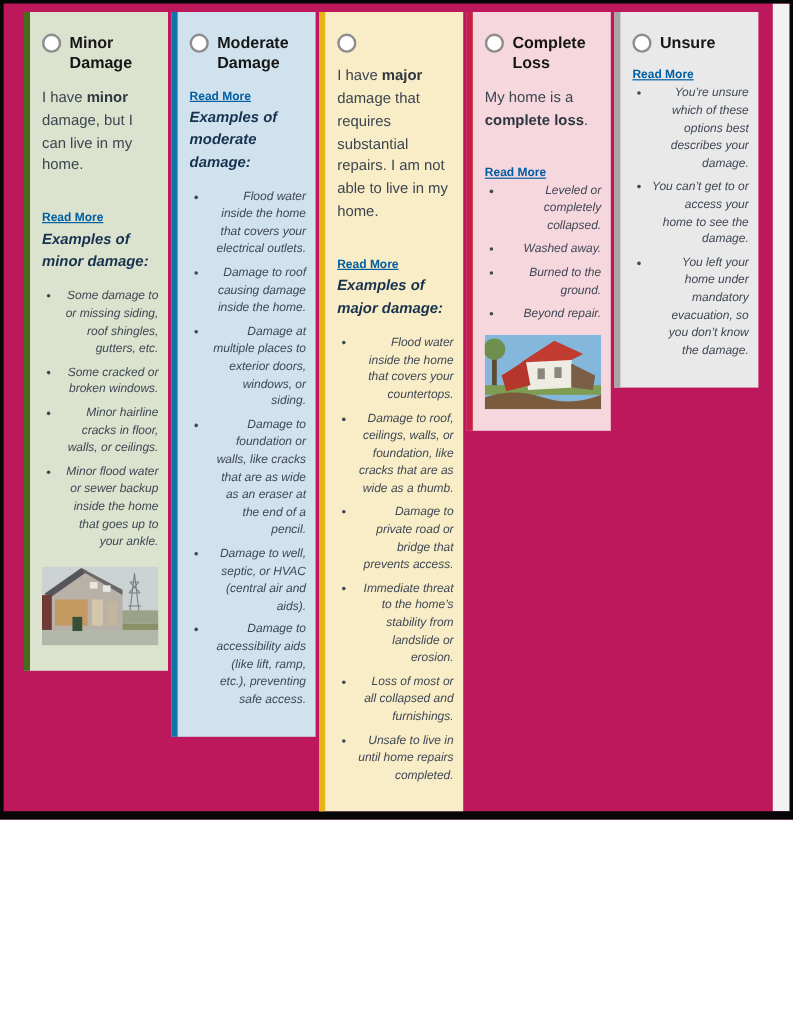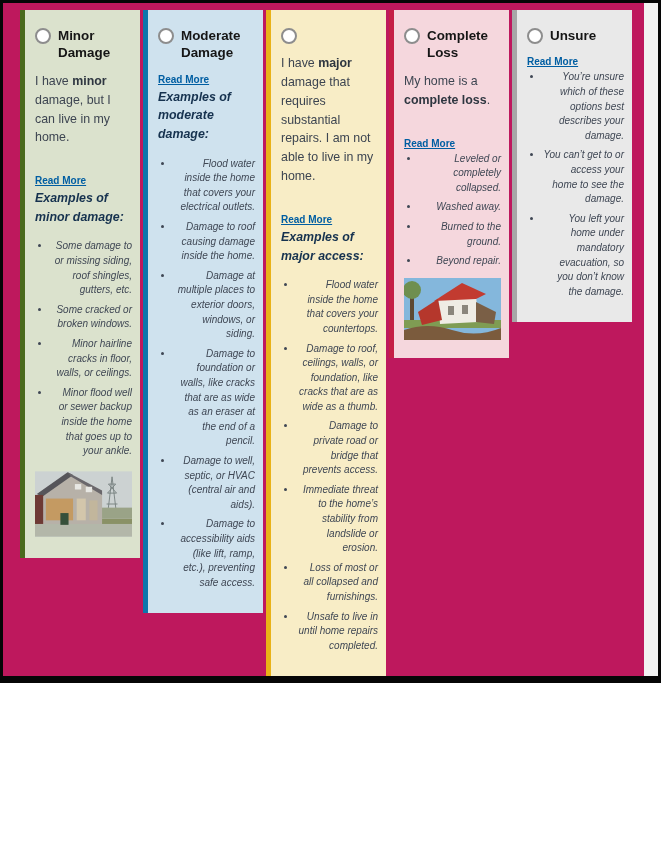--- a/index.html
+++ b/index.html
@@ -75,21 +75,21 @@
         <span class="radio"></span>
         <h3 class="title">Minor Damage</h3>
       </div>
       <p class="intro"><span>I have </span><b>minor</b><span> damage, but I can live in my home.</span></p>
       <a class="readmore">Read More</a>
       <p class="examples">Examples of minor damage:</p>
       <ul class="bullets">
         <li>Some damage to or missing siding, roof shingles, gutters, etc.</li>
         <li>Some cracked or broken windows.</li>
         <li>Minor hairline cracks in floor, walls, or ceilings.</li>
-        <li>Minor flood well or sewer backup inside the home that goes up to your ankle.</li>
+        <li>Minor flood water or sewer backup inside the home that goes up to your ankle.</li>
       </ul>
       <svg class="photo" viewBox="0 0 107 72" height="72">
         <rect width="107" height="72" fill="#ccd2d2"></rect>
         <rect y="54" width="107" height="18" fill="#b3b7a9"></rect>
         <rect y="52" width="107" height="6" fill="#8a9166"></rect>
         <g stroke="#76807f" stroke-width="1" fill="none">
           <path d="M80 48 L85 6 L90 48 M81 14 L89 14 M80 24 L90 24 M79 36 L91 36 M81 14 L90 24 M89 14 L80 24"></path>
         </g>
         <rect x="72" y="40" width="35" height="12" fill="#9aa387"></rect>
         <polygon points="4,24 36,2 74,22 74,58 4,58" fill="#b7b1a8"></polygon>
@@ -123,21 +123,21 @@
       </ul>
       
     </section>
 
     <section class="card" style="border-left-color: rgb(233, 178, 23); background-color: rgb(248, 237, 198);">
       <div class="card-head">
         <span class="radio"></span>
       </div>
       <p class="intro"><span>I have </span><b>major</b><span> damage that requires substantial repairs. I am not able to live in my home.</span></p>
       <a class="readmore">Read More</a>
-      <p class="examples">Examples of major access:</p>
+      <p class="examples">Examples of major damage:</p>
       <ul class="bullets">
         <li>Flood water inside the home that covers your countertops.</li>
         <li>Damage to roof, ceilings, walls, or foundation, like cracks that are as wide as a thumb.</li>
         <li>Damage to private road or bridge that prevents access.</li>
         <li>Immediate threat to the home’s stability from landslide or erosion.</li>
         <li>Loss of most or all collapsed and furnishings.</li>
         <li>Unsafe to live in until home repairs completed.</li>
       </ul>
       
     </section>

